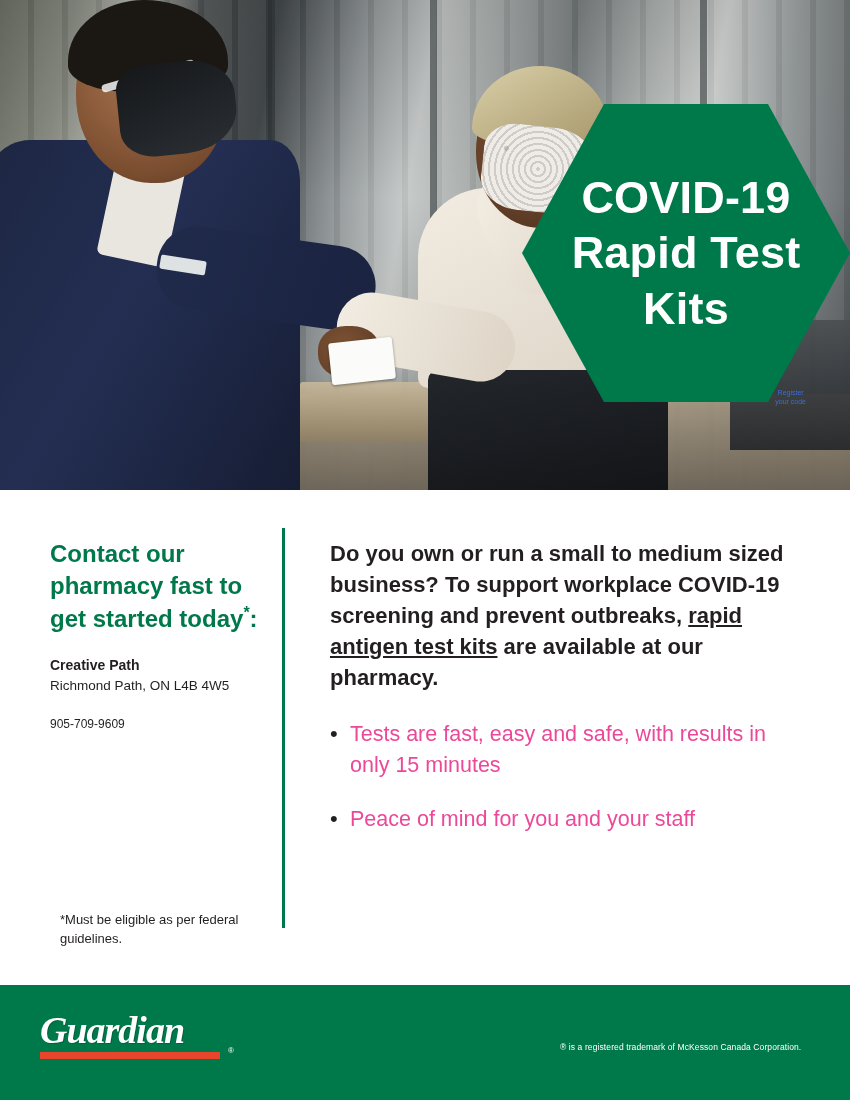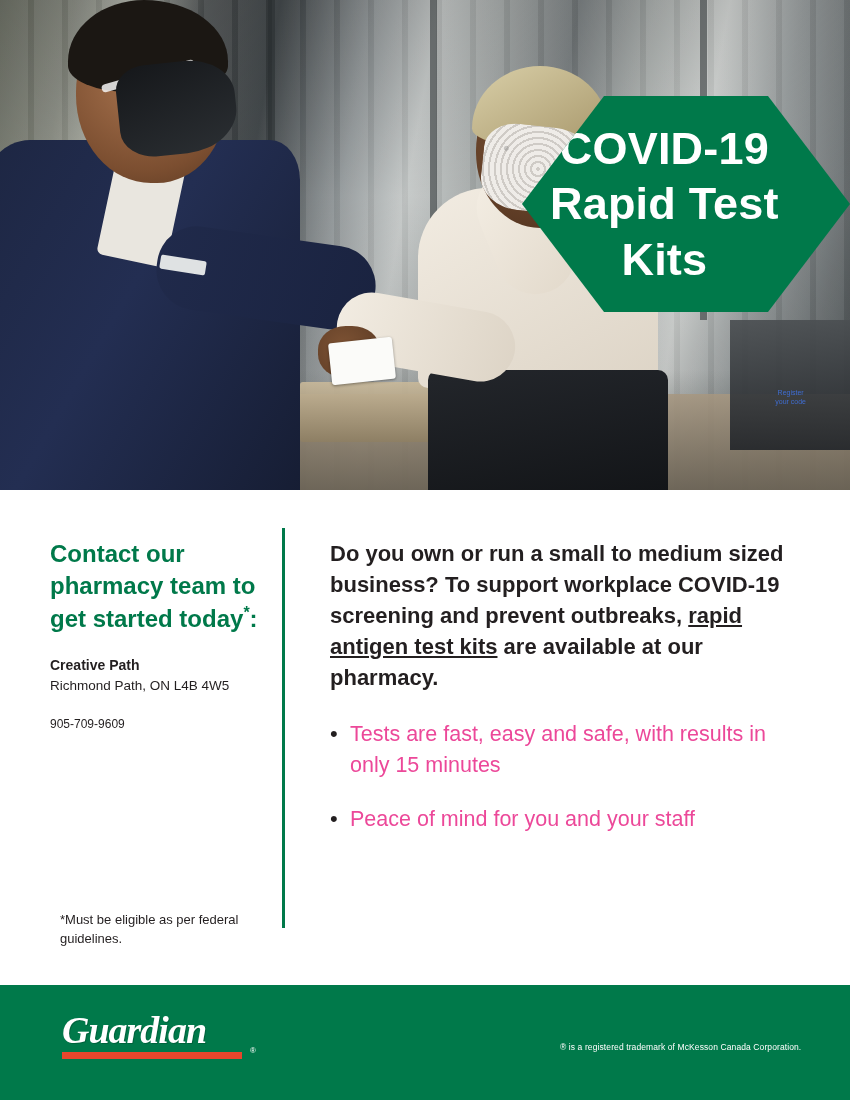--- a/index.html
+++ b/index.html
@@ -218,26 +218,27 @@
   .earring {
     position: absolute; left: 296px; top: 138px;
     width: 9px; height: 14px;
     background: #e7e2d8;
     border-radius: 50%;
   }
 
   
   .hex-badge {
     position: absolute;
-    left: 522px; top: 96px;
-    width: 328px; height: 216px;
+    left: 522px; top: 104px;
+    width: 328px; height: 298px;
     background: #00794a;
     clip-path: polygon(25% 0%, 75% 0%, 100% 50%, 75% 100%, 25% 100%, 0% 50%);
     display: flex;
     align-items: center;
+    justify-content: center;
   }
   .hex-title {
     color: #ffffff;
     font-size: 45px;
     line-height: 1.23;
     font-weight: bold;
     text-align: center;
     letter-spacing: .2px;
     padding: 0 28px;
   }
@@ -337,21 +338,21 @@
 
   
   .footer {
     position: absolute;
     left: 0; top: 985px;
     width: 850px; height: 115px;
     background: #00794a;
   }
   .logo-wrap {
     position: absolute;
-    left: 62px; top: 26px;
+    left: 40px; top: 26px;
     width: 250px;
   }
   .logo-text {
     color: #ffffff;
     font-family: "Liberation Serif", serif;
     font-weight: bold;
     font-style: italic;
     font-size: 38px;
     letter-spacing: -1px;
     line-height: 1;
@@ -420,21 +421,21 @@
   <div class="hex-badge">
     <div class="hex-title" id="badge-title">COVID-19<br>Rapid Test<br>Kits</div>
   </div>
   <div class="badge-code" id="badge-code">Register<br>your code</div>
 </div>
 
 <div class="content">
 
   <div class="col-left">
     <h2 class="contact-head">
-      <span id="contact-heading-text">Contact our pharmacy team to get started today</span><sup id="contact-heading-star">*</sup><span id="contact-heading-colon">:</span>
+      <span id="contact-heading-text">Contact our pharmacy fast to get started today</span><sup id="contact-heading-star">*</sup><span id="contact-heading-colon">:</span>
     </h2>
     <p class="store-name">Creative Path</p>
     <p class="addr">Richmond Path, ON  L4B 4W5</p>
     <p class="phone">905-709-9609</p>
     <p class="footnote">*Must be eligible as per federal guidelines.</p>
   </div>
 
   <div class="col-right">
     <p class="lede">
       <span id="lede1">Do you own or run a small to medium sized business? To support workplace COVID-19 screening and prevent outbreaks, </span><u id="lede-link">rapid antigen test kits</u><span id="lede2"> are available at our pharmacy.</span>

